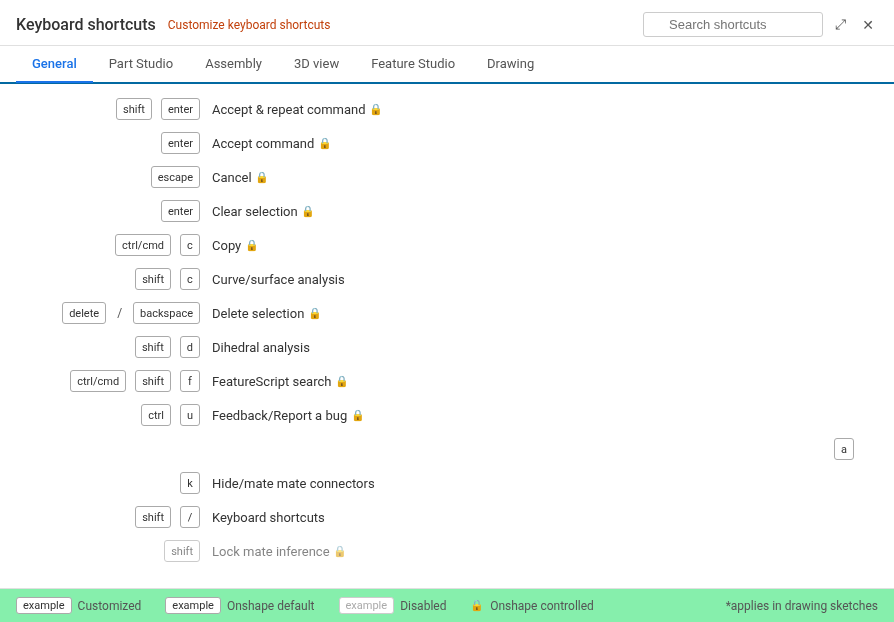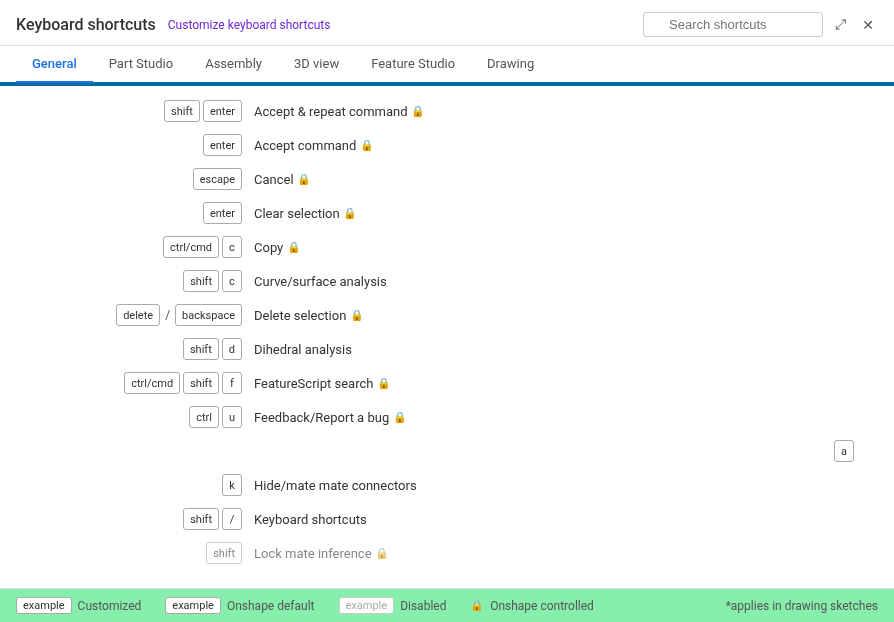--- a/index.html
+++ b/index.html
@@ -30,21 +30,21 @@
     }
 
     .header-title {
       font-size: 16px;
       font-weight: 500;
       color: #333;
     }
 
     .customize-link {
       font-size: 12px;
-      color: #6d28d9;
+      color: #c2410c;
       text-decoration: none;
       cursor: pointer;
     }
 
     .header-right {
       display: flex;
       align-items: center;
       gap: 8px;
     }
 
@@ -63,21 +63,21 @@
       border: none;
       cursor: pointer;
       font-size: 14px;
       color: #555;
       padding: 2px 4px;
     }
 
     .tabs {
       display: flex;
       padding: 0 16px;
-      border-bottom: 4px solid #0369a1;
+      border-bottom: 2px solid #0369a1;
       gap: 0;
     }
 
     .tab {
       padding: 10px 16px;
       font-size: 13px;
       cursor: pointer;
       color: #555;
       border-bottom: 2px solid transparent;
       margin-bottom: -1px;
@@ -118,24 +118,23 @@
       display: flex;
       align-items: center;
       justify-content: flex-end;
       padding: 5px 40px 5px 0;
       min-height: 34px;
     }
 
     .keys-area {
       display: flex;
       align-items: center;
-      gap: 3px;
+      gap: 9px;
       min-width: 200px;
       justify-content: flex-end;
-      margin-left: 42px;
     }
 
     .key {
       display: inline-flex;
       align-items: center;
       justify-content: center;
       border: 1px solid #aaa;
       border-radius: 3px;
       padding: 1px 6px;
       font-size: 11px;

